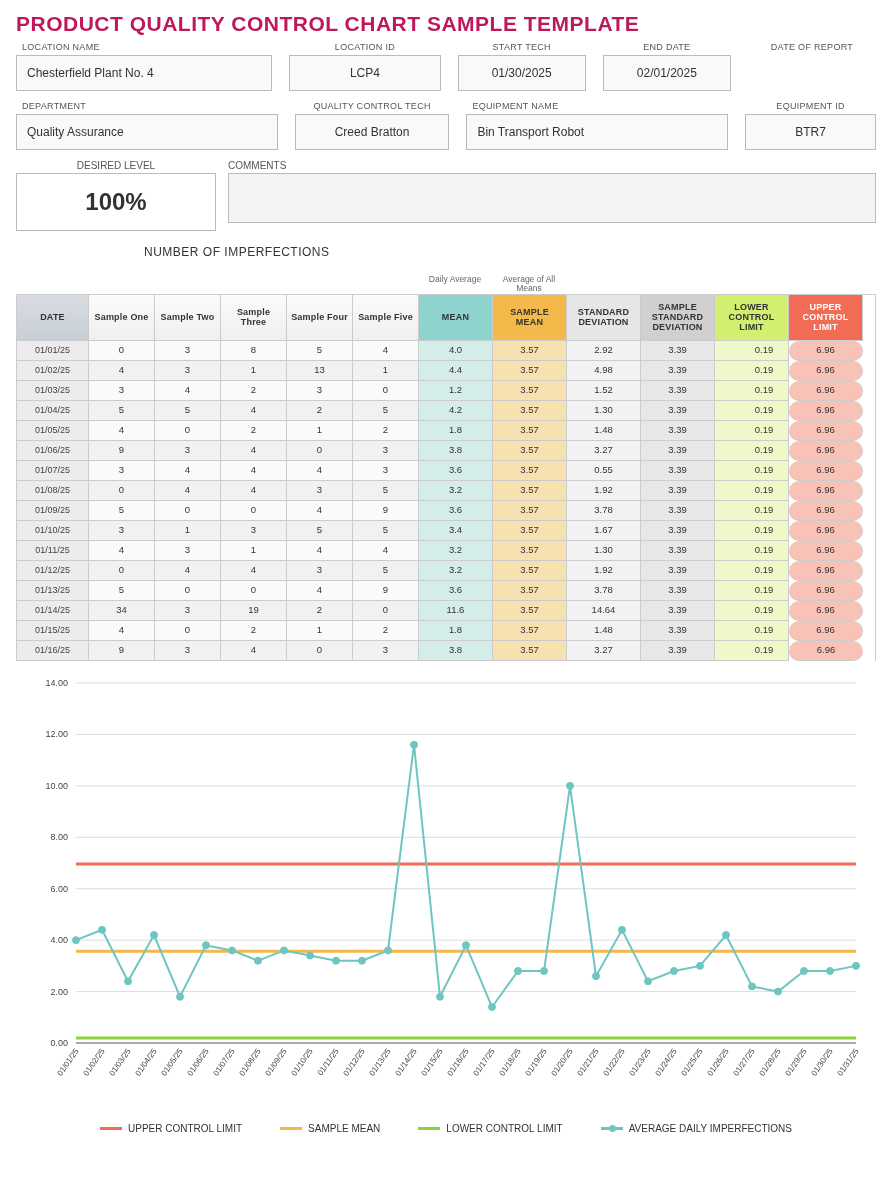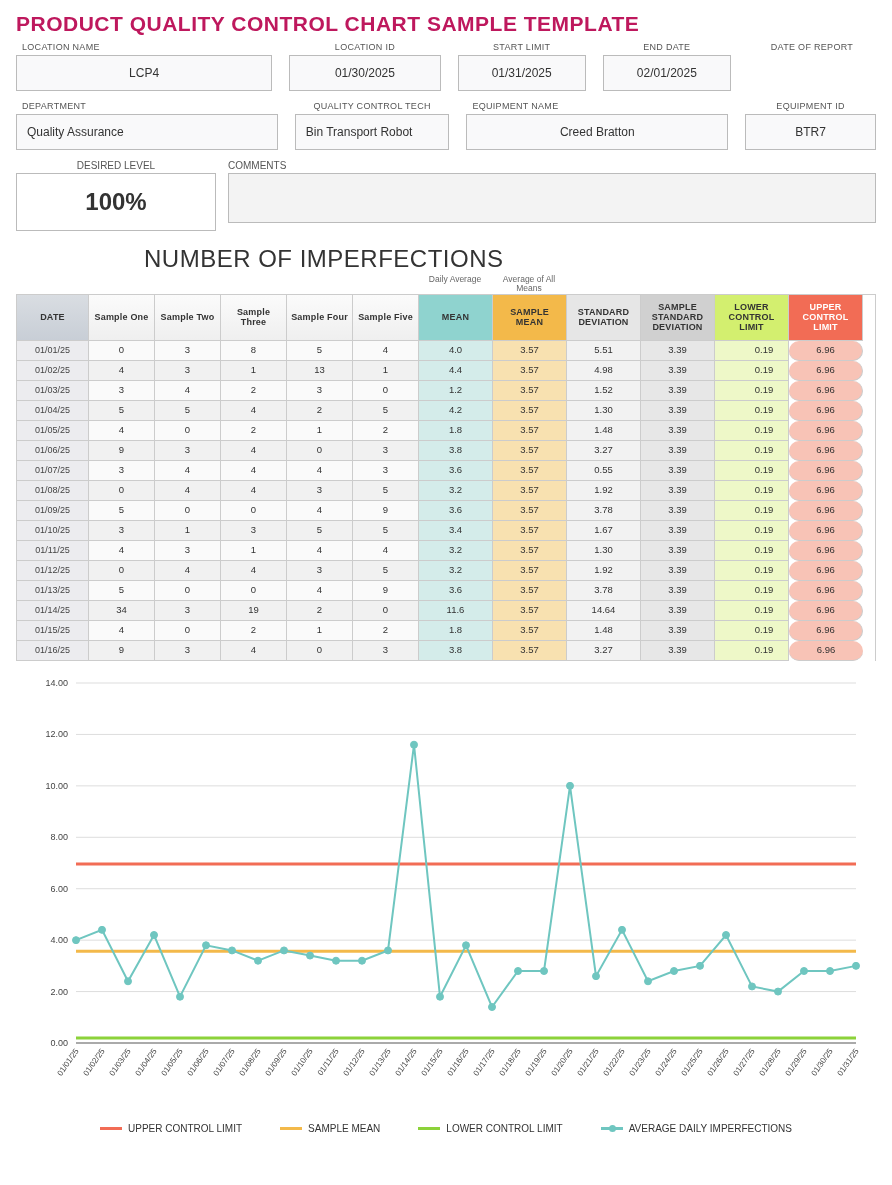--- a/index.html
+++ b/index.html
@@ -65,26 +65,26 @@
     font-size: 24px;
     font-weight: 600;
   }
   .comments-box {
     border: 1px solid #bbb;
     background: #f3f3f3;
     height: 50px;
   }
   
   .sec-title {
-    font-size: 24px;
+    font-size: 12px;
     font-weight: 400;
     color: #333;
     letter-spacing: .5px;
     padding-left: 128px;
-    margin-bottom: 2px;
+    margin-bottom: 16px;
   }
   .sec-sub-row {
     display: grid;
     grid-template-columns: 72px repeat(5,66px) 74px 74px 74px 74px 74px 74px;
   }
   .sub-note {
     font-size: 8.5px;
     text-align: center;
     color: #666;
     line-height: 1.1;
@@ -147,45 +147,45 @@
   .legend-swatch.pt::after{content:"";position:absolute;left:8px;top:-2px;width:7px;height:7px;border-radius:50%;background:#6fc6c0;}
 </style>
 </head>
 <body>
 
 <div class="title">PRODUCT QUALITY CONTROL CHART SAMPLE TEMPLATE</div>
 
 <div class="hdr-row r1">
   <div class="hdr-lbl left">LOCATION NAME</div>
   <div class="hdr-lbl">LOCATION ID</div>
-  <div class="hdr-lbl">START LIMIT</div>
+  <div class="hdr-lbl">START TECH</div>
   <div class="hdr-lbl">END DATE</div>
   <div class="hdr-lbl">DATE OF REPORT</div>
 </div>
 
 <div class="hdr-row r1">
+  <div class="hdr-val left">Chesterfield Plant No. 4</div>
   <div class="hdr-val">LCP4</div>
   <div class="hdr-val">01/30/2025</div>
-  <div class="hdr-val">01/31/2025</div>
   <div class="hdr-val">02/01/2025</div>
 </div>
 
 <div style="height:6px"></div>
 
 <div class="hdr-row r2">
   <div class="hdr-lbl left">DEPARTMENT</div>
   <div class="hdr-lbl">QUALITY CONTROL TECH</div>
   <div class="hdr-lbl left">EQUIPMENT NAME</div>
   <div class="hdr-lbl">EQUIPMENT ID</div>
 </div>
 
 <div class="hdr-row r2">
   <div class="hdr-val left">Quality Assurance</div>
+  <div class="hdr-val">Creed Bratton</div>
   <div class="hdr-val left">Bin Transport Robot</div>
-  <div class="hdr-val">Creed Bratton</div>
   <div class="hdr-val">BTR7</div>
 </div>
 
 <div class="level-row">
   <div>
     <div class="level-lbl">DESIRED LEVEL</div>
     <div class="level-box">100%</div>
   </div>
   <div>
     <div class="level-lbl left">COMMENTS</div>
@@ -226,21 +226,21 @@
   <div class="th ucl nr">UPPER CONTROL LIMIT</div>
 
 <div class="td date">01/01/25</div>
     <div class="td ">0</div>
     <div class="td ">3</div>
     <div class="td ">8</div>
     <div class="td ">5</div>
     <div class="td ">4</div>
     <div class="td mean">4.0</div>
     <div class="td smean">3.57</div>
-    <div class="td sd">5.51</div>
+    <div class="td sd">2.92</div>
     <div class="td ssd">3.39</div>
     <div class="td lcl">0.19</div>
     <div class="td ucl nr">6.96</div>
     <div class="td date alt">01/02/25</div>
     <div class="td  alt">4</div>
     <div class="td  alt">3</div>
     <div class="td  alt">1</div>
     <div class="td  alt">13</div>
     <div class="td  alt">1</div>
     <div class="td mean alt">4.4</div>

